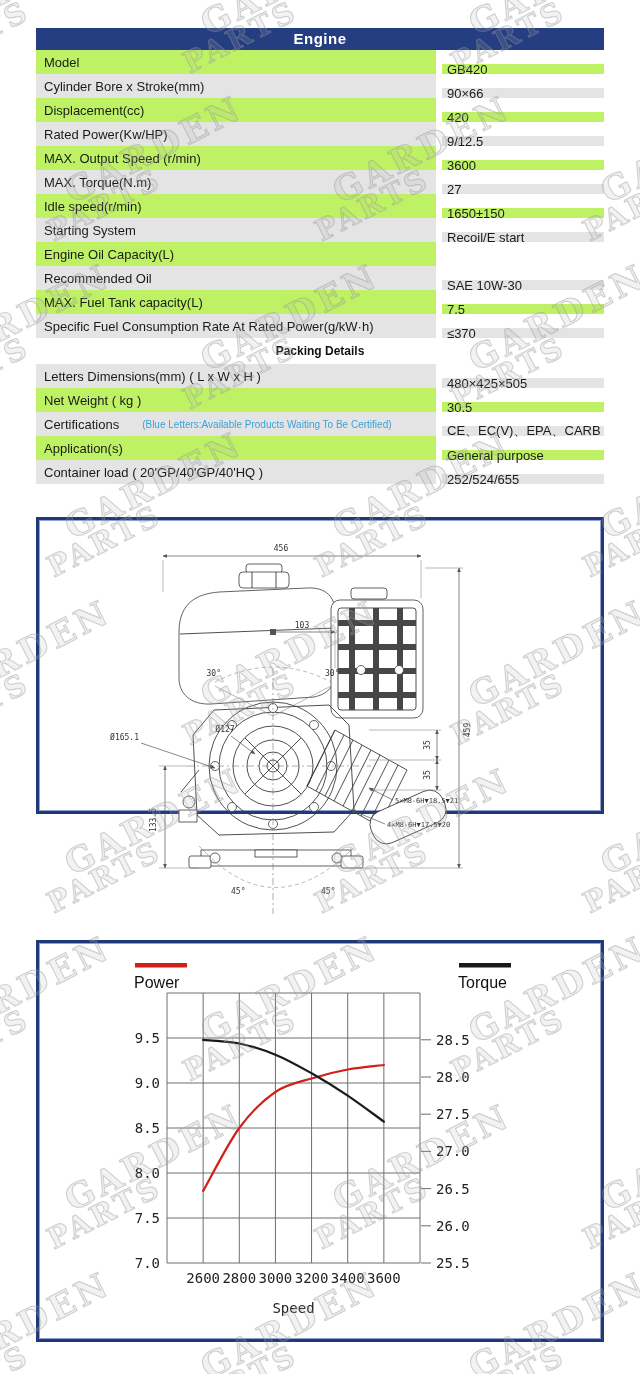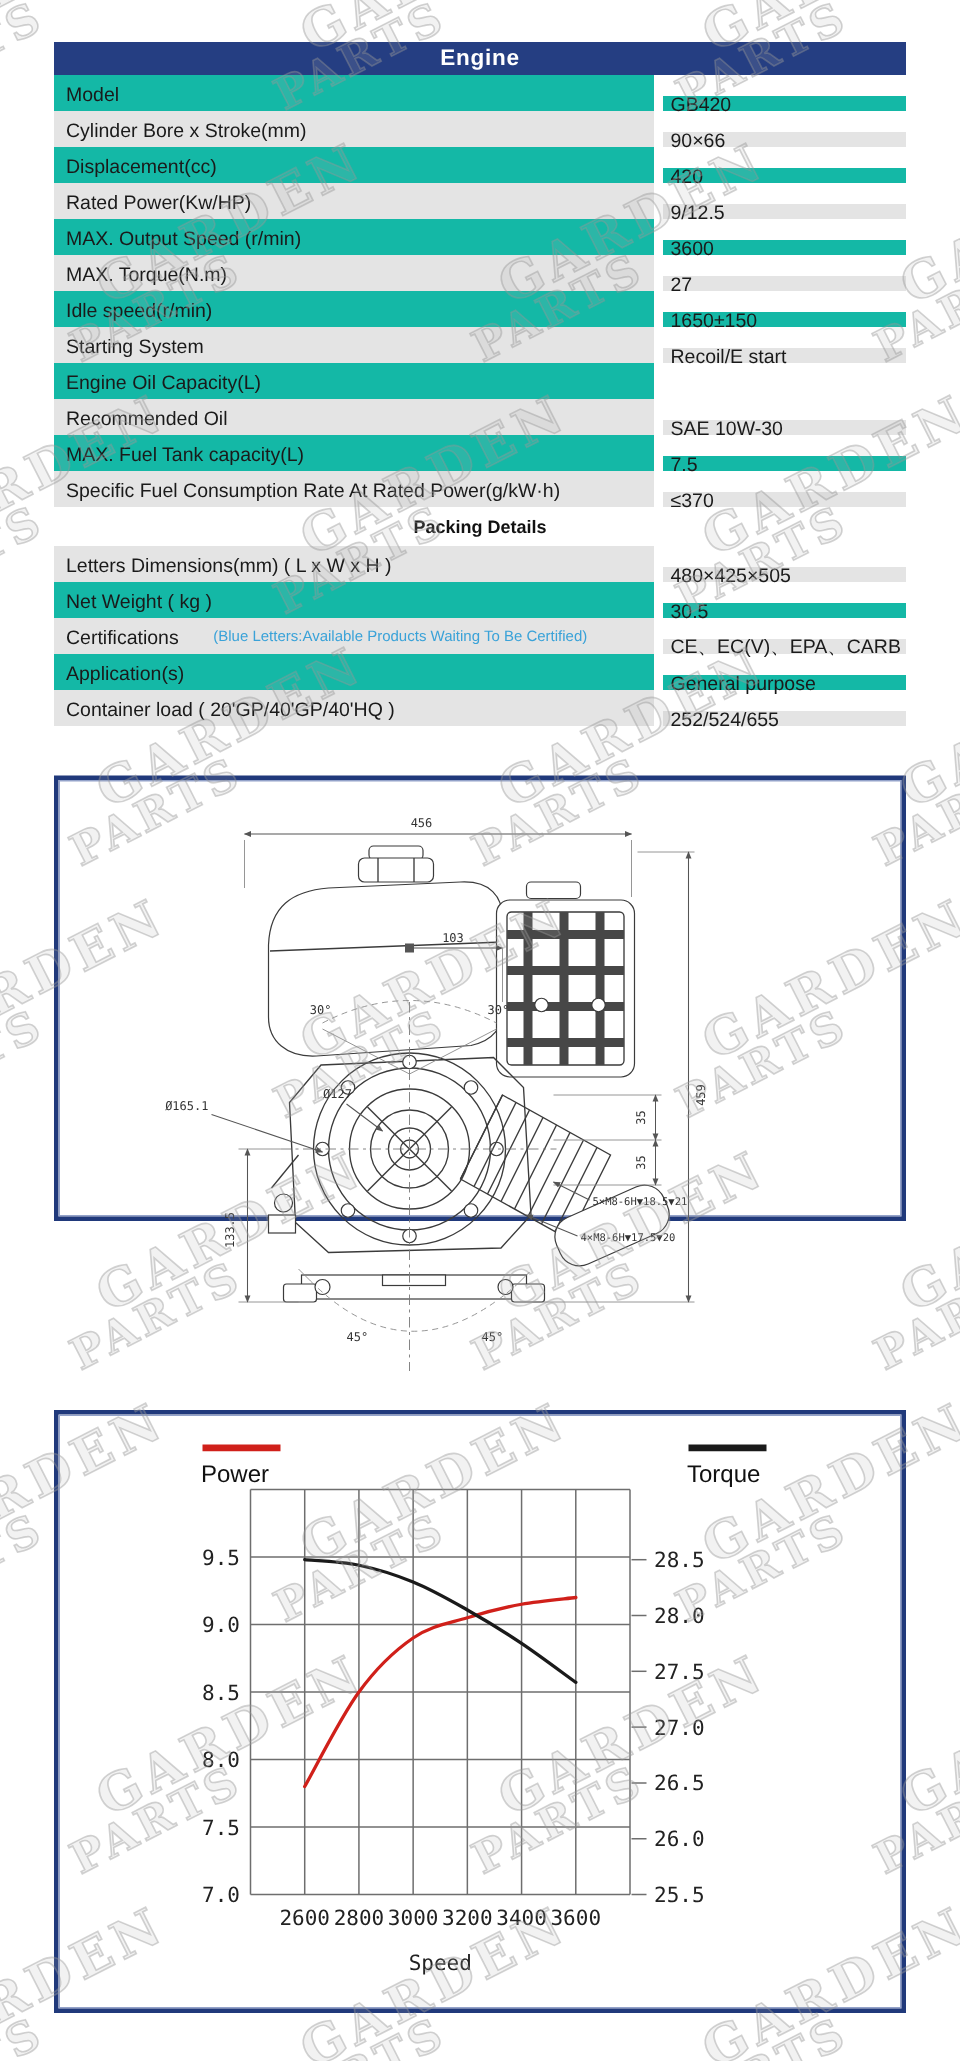--- a/index.html
+++ b/index.html
@@ -14,21 +14,21 @@
           color:rgba(175,175,175,.16);-webkit-text-stroke:1.1px rgba(150,150,150,.42);}
   .wm .l2{display:block;font:bold 29px "DejaVu Serif",serif;letter-spacing:3px;
           margin:-10px 0 0 -34px;color:rgba(175,175,175,.16);
           -webkit-text-stroke:1.1px rgba(150,150,150,.42);}
 
   
   .spec{position:absolute;left:36px;top:28px;width:568px;z-index:1;}
   .spec-header{height:22px;line-height:22px;background:#253e82;color:#fff;
                font-size:15px;font-weight:bold;text-align:center;letter-spacing:.5px;}
   .row{display:flex;height:24px;align-items:stretch;}
-  .cell{display:flex;align-items:center;background:#14b8a6;}
+  .cell{display:flex;align-items:center;background:#bef264;}
   .cell.label{width:392px;padding-left:8px;font-size:13px;}
   .gutter{width:6px;background:#fff;}
   .cell.value{flex:1;padding-left:5px;font-size:13px;white-space:nowrap;margin-top:14px;}
   .row.shaded .cell{background:#e4e4e4;}
   .note{font-size:10px;color:#3aa2d8;margin-left:23px;white-space:nowrap;}
   .packing-title{height:26px;line-height:26px;text-align:center;font-size:12px;
                  font-weight:bold;color:#111;background:#fff;}
 
   
   .panel{position:absolute;left:36px;width:568px;background:#fff;z-index:1;

